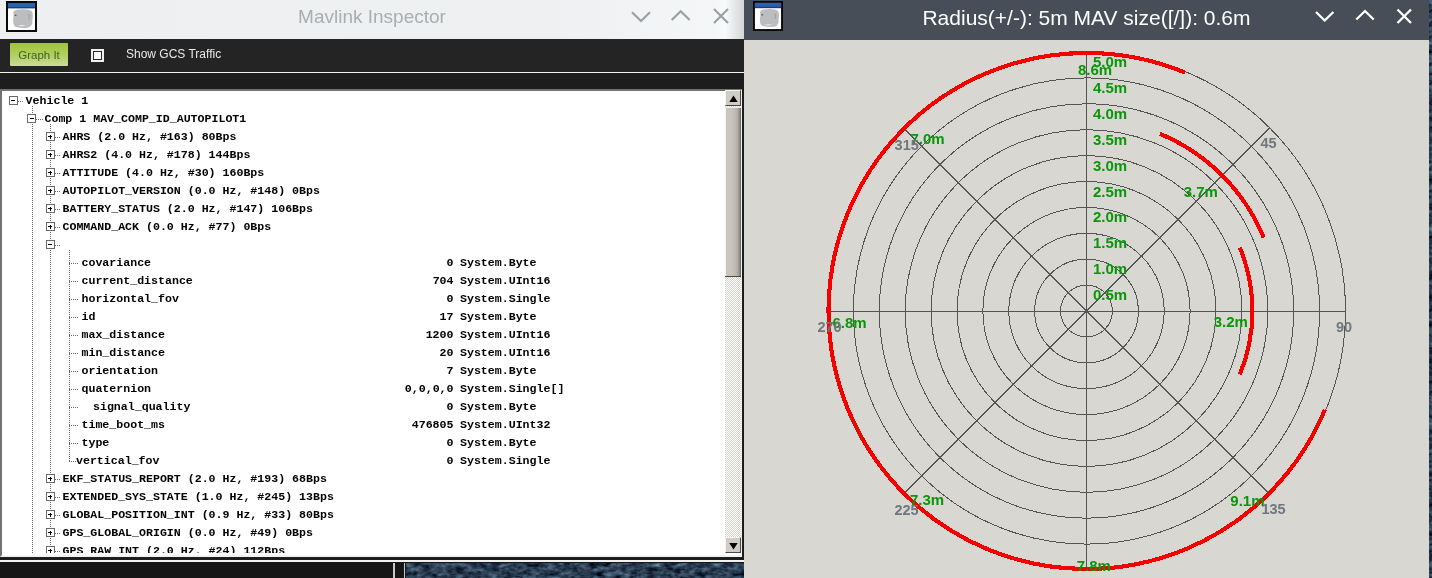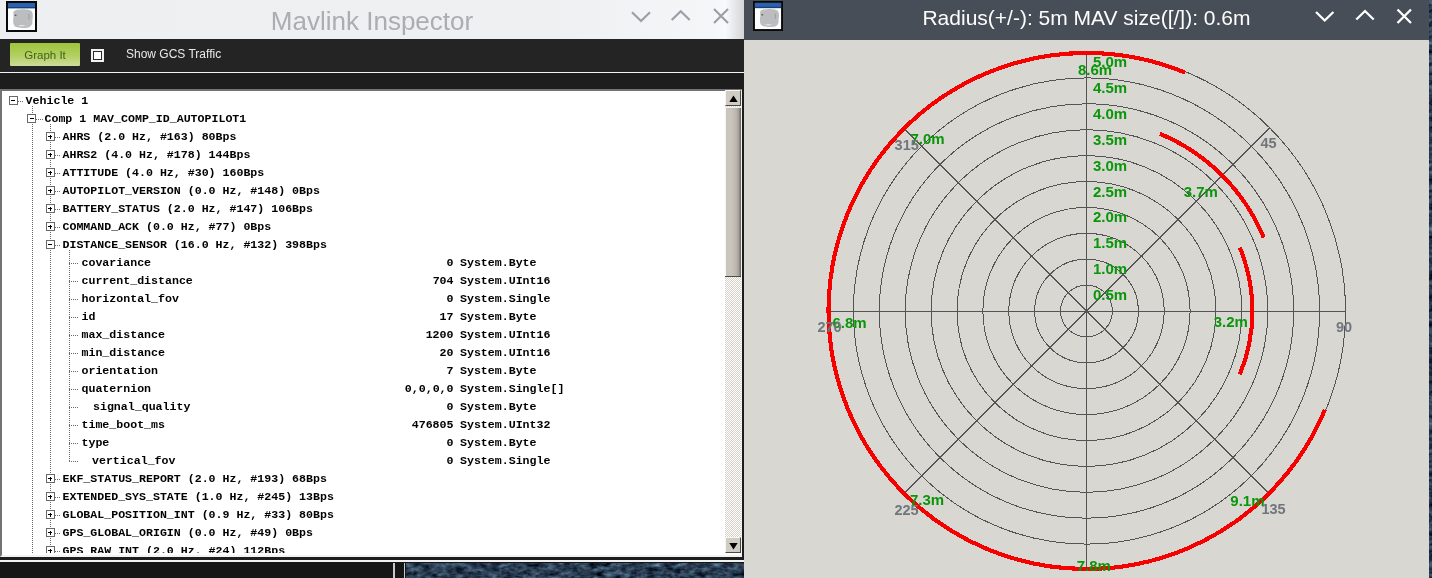--- a/index.html
+++ b/index.html
@@ -2,26 +2,26 @@
 <html><head><meta charset="utf-8"><style>
 * { margin:0; padding:0; box-sizing:border-box; }
 body { width:1432px; height:578px; overflow:hidden; position:relative;
        font-family:"Liberation Sans",sans-serif; background:#141414; }
 #satstrip, #satsliver { position:absolute; overflow:hidden; }
 
 #lwin { position:absolute; left:0; top:0; width:744px; height:562px; }
 #ltitle { position:absolute; left:0; top:0; width:744px; height:39px;
   background:linear-gradient(90deg,#edeff0 0%,#eef0f1 75%,#f5f6f7 96%,#f8f9fa 97.5%,#dcdee0 99.4%,#d4d6d8 100%); }
 #ltitle .t { position:absolute; left:0; width:100%; top:5.5px; text-align:center;
-  font-size:26px; color:#a9aeb1; }
+  font-size:19px; color:#a9aeb1; }
 #ltoolbar { position:absolute; left:0; top:39px; width:744px; height:33px; background:#242424; }
 #lsep { position:absolute; left:0; top:71.5px; width:744px; height:1.5px; background:#f2f2f2; }
 #lbody { position:absolute; left:0; top:73px; width:744px; height:489px; background:#1d1d1d; }
 #lbot { position:absolute; left:0; top:559.5px; width:744px; height:2.5px; background:#f2f2f2; }
-#gbtn { position:absolute; left:10px; top:43px; width:70px; height:23px;
+#gbtn { position:absolute; left:10px; top:43px; width:58px; height:23px;
   background:linear-gradient(180deg,#9ec43b 0%,#b2cf61 55%,#ccdc9b 100%);
   color:#42621e; font-size:11.5px; text-align:center; line-height:24px; border-radius:1px; }
 #cbx { position:absolute; left:91px; top:48.5px; width:13px; height:13px; background:#fff;
   border:2px solid #f2f2f2; box-shadow:inset 0 0 0 1px #2a2a2a; }
 #cbl { position:absolute; left:126px; top:48px; font-size:12px; line-height:12.5px; color:#e9e9e9; }
 #treepanel { position:absolute; left:0px; top:89px; width:742px; height:468px;
   background:#fff; border-top:2px solid #737373; border-left:2px solid #737373;
   border-bottom:2.5px solid #f2f2f2; border-right:1px solid #f2f2f2; }
 #treec { position:absolute; left:2px; top:90px; width:723px; height:463px; overflow:hidden;
   font-family:"Liberation Mono",monospace; font-weight:bold; font-size:11.6px; color:#000; }
@@ -217,21 +217,20 @@
       </div>
 <div class="trow" style="left:60.5px;top:109.5px">BATTERY_STATUS (2.0 Hz, #147) 106Bps</div>
 <div class="box" style="left:43.5px;top:132.0px">
         <i class="m"></i>
         <i class="p"></i>
       </div>
 <div class="trow" style="left:60.5px;top:127.5px">COMMAND_ACK (0.0 Hz, #77) 0Bps</div>
 <div class="box" style="left:43.5px;top:150.0px">
         <i class="m"></i>
       </div>
-<div class="trow" style="left:60.5px;top:145.5px">DISTANCE_SENSOR (16.0 Hz, #132) 398Bps</div>
 <div class="trow" style="left:79.5px;top:163.5px">covariance</div>
 <div class="tval" style="top:163.5px">0</div>
 <div class="ttyp" style="top:163.5px">System.Byte</div>
 <div class="trow" style="left:79.5px;top:181.5px">current_distance</div>
 <div class="tval" style="top:181.5px">704</div>
 <div class="ttyp" style="top:181.5px">System.UInt16</div>
 <div class="trow" style="left:79.5px;top:199.5px">horizontal_fov</div>
 <div class="tval" style="top:199.5px">0</div>
 <div class="ttyp" style="top:199.5px">System.Single</div>
 <div class="trow" style="left:79.5px;top:217.5px">id</div>
@@ -251,21 +250,21 @@
 <div class="ttyp" style="top:289.5px">System.Single[]</div>
 <div class="trow" style="left:91px;top:307.5px">signal_quality</div>
 <div class="tval" style="top:307.5px">0</div>
 <div class="ttyp" style="top:307.5px">System.Byte</div>
 <div class="trow" style="left:79.5px;top:325.5px">time_boot_ms</div>
 <div class="tval" style="top:325.5px">476805</div>
 <div class="ttyp" style="top:325.5px">System.UInt32</div>
 <div class="trow" style="left:79.5px;top:343.5px">type</div>
 <div class="tval" style="top:343.5px">0</div>
 <div class="ttyp" style="top:343.5px">System.Byte</div>
-<div class="trow" style="left:90px;top:361.5px">vertical_fov</div>
+<div class="trow" style="left:74px;top:361.5px">vertical_fov</div>
 <div class="tval" style="top:361.5px">0</div>
 <div class="ttyp" style="top:361.5px">System.Single</div>
 <div class="box" style="left:43.5px;top:384.0px">
         <i class="m"></i>
         <i class="p"></i>
       </div>
 <div class="trow" style="left:60.5px;top:379.5px">EKF_STATUS_REPORT (2.0 Hz, #193) 68Bps</div>
 <div class="box" style="left:43.5px;top:402.0px">
         <i class="m"></i>
         <i class="p"></i>

